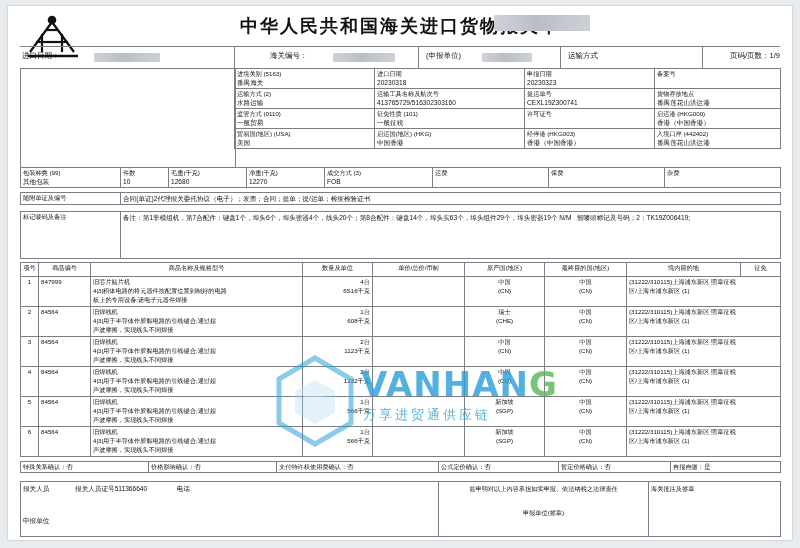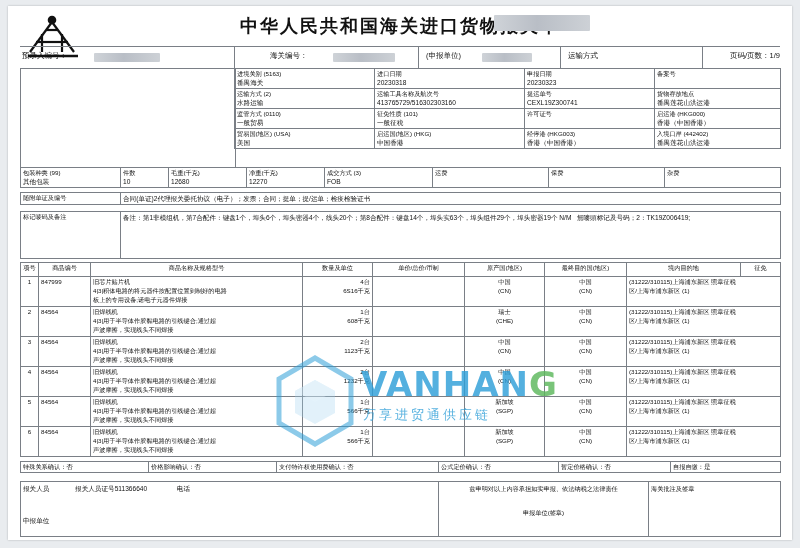--- a/index.html
+++ b/index.html
@@ -101,21 +101,21 @@
           <path d="M6 44 L56 44" stroke-width="2.6"></path>
           <path d="M24 18 L36 18"></path>
         </g>
       </svg>
     </div>
 
     <div class="doc-title">中华人民共和国海关进口货物报关单</div>
     <div class="redact r1"></div>
 
     <div class="sub-row">
-      <span class="lbl l-yu">预录入编号：</span>
+      <span class="lbl l-yu">进口日期：</span>
       <span class="lbl l-hg">海关编号：</span>
       <span class="lbl l-fq">(申报单位)</span>
       <span class="lbl l-yy">运输方式</span>
       <span class="lbl l-pg">页码/页数：1/9</span>
     </div>
     <div class="redact r2"></div>
     <div class="redact r3"></div>
     <div class="redact r4"></div>
   </div>
 

